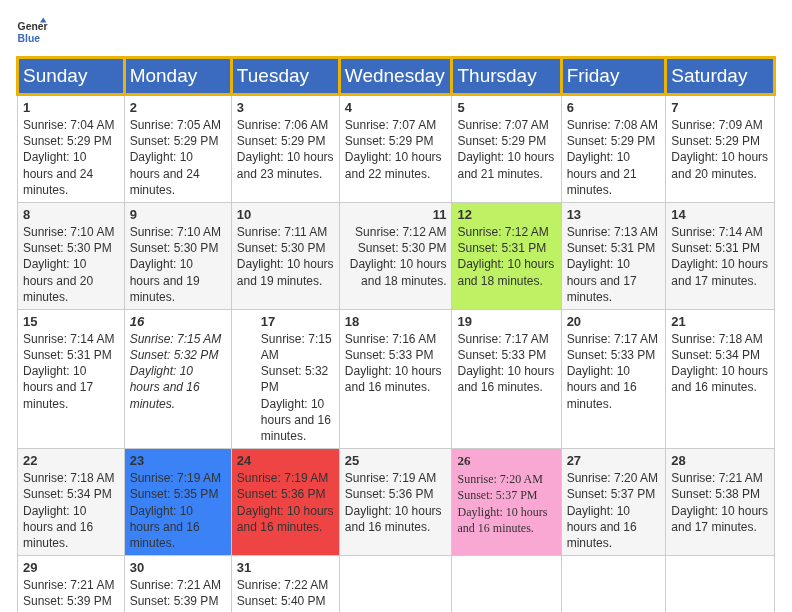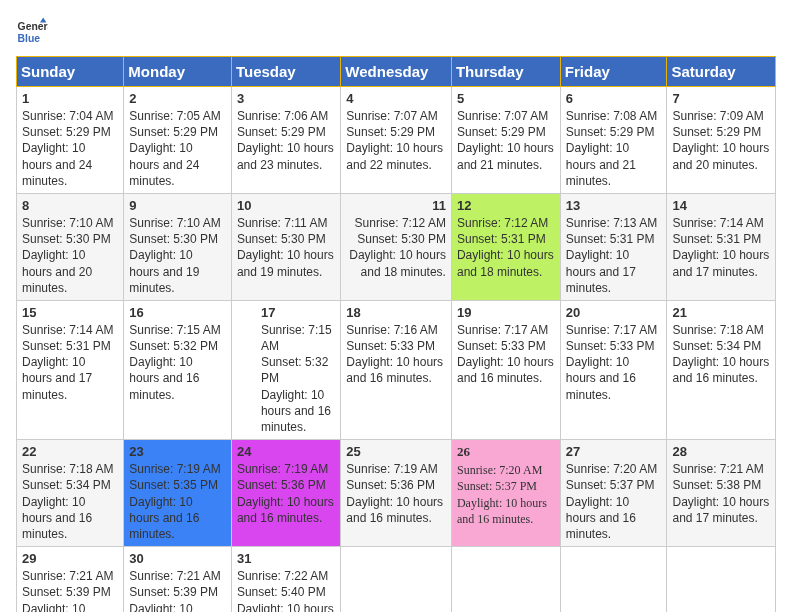--- a/index.html
+++ b/index.html
@@ -38,25 +38,25 @@
       color: #444;
     }
     .calendar {
       width: 100%;
       border-collapse: collapse;
       border: 1px solid #ccc;
     }
     .calendar th {
       background: #3a6bbf;
       color: #fff;
-      font-size: 15px;
-      font-weight: bold;
+      font-size: 19px;
+      font-weight: normal;
       padding: 6px 4px;
       text-align: left;
-      border: 1px solid #eab308;
+      border: 3px solid #eab308;
     }
     .calendar td {
       border: 1px solid #ccc;
       vertical-align: top;
       padding: 4px 5px;
       font-size: 10.5px;
       color: #333;
       width: 113px;
       min-height: 80px;
       background: #fff;
@@ -170,21 +170,21 @@
         <td style="background: rgb(245, 245, 245);">
           <span class="day-number">14</span>
           <div class="day-info">Sunrise: 7:14 AM<br>Sunset: 5:31 PM<br>Daylight: 10 hours and 17 minutes.</div>
         </td>
       </tr>
       <tr>
         <td style="background: rgb(255, 255, 255);">
           <span class="day-number">15</span>
           <div class="day-info">Sunrise: 7:14 AM<br>Sunset: 5:31 PM<br>Daylight: 10 hours and 17 minutes.</div>
         </td>
-        <td style="background: rgb(255, 255, 255);">
+        <td style="background: rgb(255, 255, 255); font-style: italic;">
           <span class="day-number">16</span>
           <div class="day-info">Sunrise: 7:15 AM<br>Sunset: 5:32 PM<br>Daylight: 10 hours and 16 minutes.</div>
         </td>
         <td style="background: rgb(255, 255, 255); padding-left: 29px;">
           <span class="day-number">17</span>
           <div class="day-info">Sunrise: 7:15 AM<br>Sunset: 5:32 PM<br>Daylight: 10 hours and 16 minutes.</div>
         </td>
         <td style="background: rgb(255, 255, 255);">
           <span class="day-number">18</span>
           <div class="day-info">Sunrise: 7:16 AM<br>Sunset: 5:33 PM<br>Daylight: 10 hours and 16 minutes.</div>
@@ -204,21 +204,21 @@
       </tr>
       <tr>
         <td style="background: rgb(245, 245, 245);">
           <span class="day-number">22</span>
           <div class="day-info">Sunrise: 7:18 AM<br>Sunset: 5:34 PM<br>Daylight: 10 hours and 16 minutes.</div>
         </td>
         <td style="background: #3b82f6;">
           <span class="day-number">23</span>
           <div class="day-info">Sunrise: 7:19 AM<br>Sunset: 5:35 PM<br>Daylight: 10 hours and 16 minutes.</div>
         </td>
-        <td style="background: #d946ef; margin-top: 48px;">
+        <td style="background: #ef4444; margin-top: 48px;">
           <span class="day-number">24</span>
           <div class="day-info">Sunrise: 7:19 AM<br>Sunset: 5:36 PM<br>Daylight: 10 hours and 16 minutes.</div>
         </td>
         <td style="background: rgb(245, 245, 245);">
           <span class="day-number">25</span>
           <div class="day-info">Sunrise: 7:19 AM<br>Sunset: 5:36 PM<br>Daylight: 10 hours and 16 minutes.</div>
         </td>
         <td style="background: #f9a8d4; font-family: Liberation Serif, serif;">
           <span class="day-number">26</span>
           <div class="day-info">Sunrise: 7:20 AM<br>Sunset: 5:37 PM<br>Daylight: 10 hours and 16 minutes.</div>

